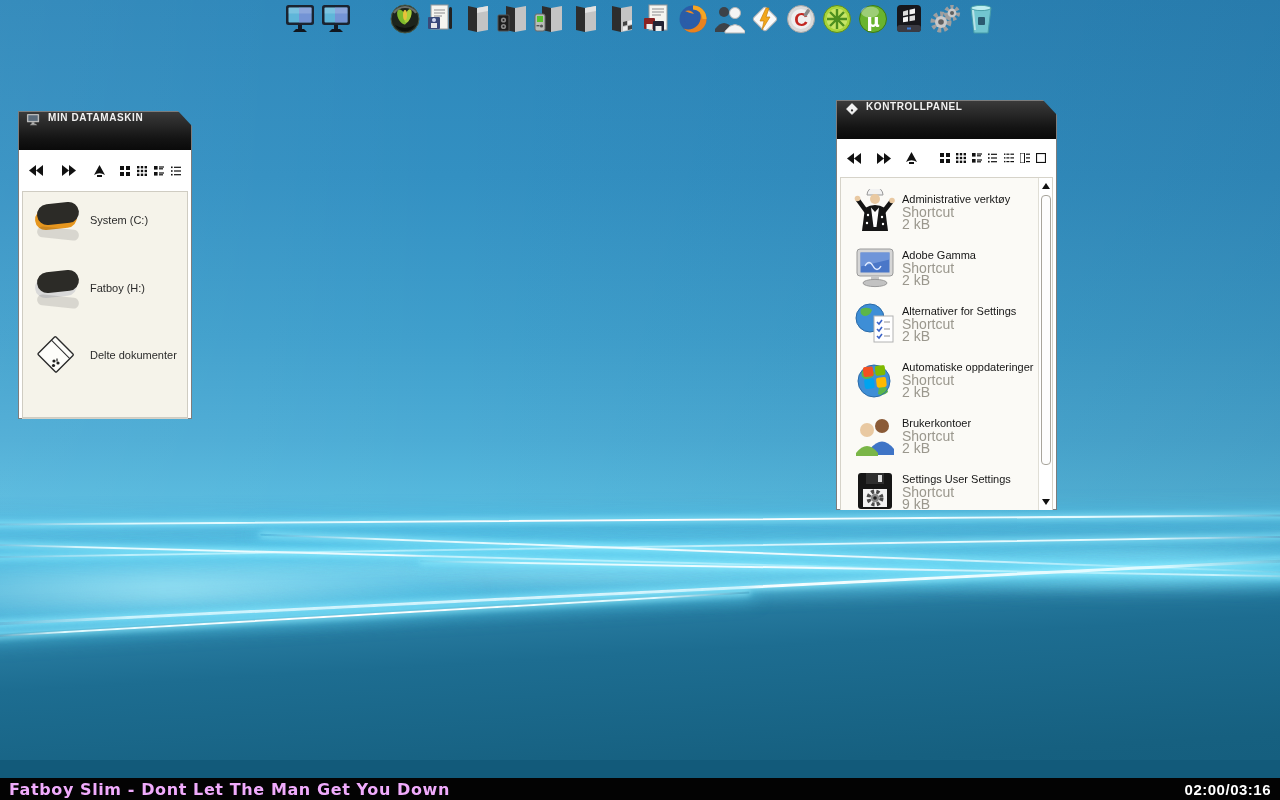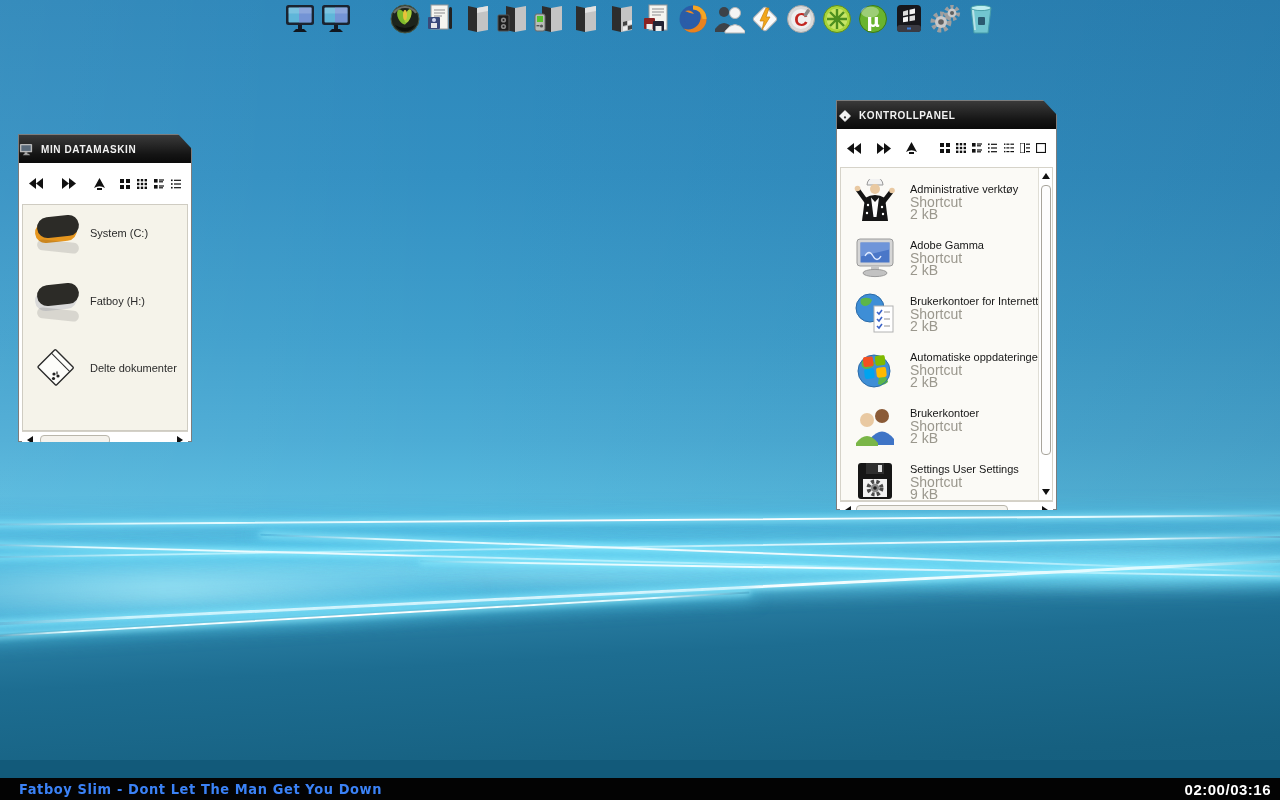--- a/index.html
+++ b/index.html
@@ -27,32 +27,32 @@
   .dock{position:absolute;top:2px;left:283px;display:flex;align-items:flex-start;}
   .dock .grp{display:flex;gap:3px;}
   .dock .spacer{width:36px;}
   .dock-icon{width:33px;height:34px;display:flex;align-items:center;justify-content:center;cursor:pointer;}
   .dock-icon svg{width:32px;height:32px;}
   
   .window{position:absolute;background:#fff;
     clip-path:polygon(0 0,calc(100% - 14px) 0,100% 15px,100% 100%,0 100%);
     filter:drop-shadow(3px 4px 6px rgba(0,10,30,.38));
     border:1px solid #7d7d7d;box-sizing:border-box;}
-  .titlebar{height:28px;background:linear-gradient(180deg,#3a3a3a,#141414 70%,#0a0a0a);
-    display:flex;align-items:center;gap:7px;cursor:pointer;}
+  .titlebar{height:38px;background:linear-gradient(180deg,#3a3a3a,#141414 70%,#0a0a0a);
+    display:flex;align-items:flex-start;gap:7px;padding-left:7px;cursor:pointer;}
   .titlebar .ticon{width:15px;height:15px;flex:0 0 auto;}
   .titlebar .ttext{color:#f2f2f2;font-size:10px;font-weight:bold;letter-spacing:.6px;}
   .toolbar{background:#fff;display:flex;align-items:center;padding:0 10px;}
   .toolbar .nav{display:flex;align-items:center;gap:17px;}
   .toolbar .views{display:flex;align-items:center;gap:7px;margin-left:auto;}
   .tbtn{display:flex;align-items:center;justify-content:center;cursor:pointer;}
   .tbtn svg{display:block;}
   .content{position:relative;border-top:1px solid #d8d5cc;box-sizing:border-box;}
   
-  .w-mycomp{left:18px;top:134px;width:174px;height:308px;}
+  .w-mycomp{left:18px;top:111px;width:174px;height:308px;}
   .w-mycomp .toolbar{height:41px;}
   .w-mycomp .content{height:227px;background:#f5f3ea;margin:0 3px;border:1px solid #cfccc2;overflow:hidden;}
   .drive-row{display:flex;align-items:center;gap:9px;padding:7px 0 7px 10px;height:42px;cursor:pointer;}
   .drive-label{font-size:11px;color:#2b2b2b;}
   .drv{position:relative;width:48px;height:42px;flex:0 0 auto;}
   .drv .acc{position:absolute;left:2px;top:9px;width:42px;height:21px;border-radius:11px;transform:rotate(-6deg);}
   .drv .bod{position:absolute;left:4px;top:4px;width:42px;height:21px;border-radius:11px;background:#2c2b27;transform:rotate(-6deg);}
   .drv .ref{position:absolute;left:4px;top:29px;width:42px;height:11px;border-radius:9px;background:#2c2b27;opacity:.14;transform:rotate(6deg);}
   
   .hscroll{position:relative;height:15px;background:#fff;border-top:1px solid #d4d1c8;margin:0 3px;cursor:pointer;}
@@ -62,30 +62,30 @@
   .hscroll .thumb{position:absolute;top:3px;height:8px;background:#f4f2ec;border:1px solid #b9b6ab;border-radius:4px;}
   .vscroll{position:absolute;top:0;bottom:0;right:0;width:13px;background:#fff;border-left:1px solid #e0ded6;cursor:pointer;}
   .vscroll .arr-u{position:absolute;top:5px;left:3px;width:0;height:0;border-style:solid;border-width:0 4px 6px 4px;border-color:transparent transparent #111 transparent;}
   .vscroll .arr-d{position:absolute;bottom:5px;left:3px;width:0;height:0;border-style:solid;border-width:6px 4px 0 4px;border-color:#111 transparent transparent transparent;}
   .vscroll .thumb{position:absolute;top:17px;left:2px;width:8px;height:268px;background:#fdfdfd;border:1px solid #a8a59c;border-radius:4px;}
   
   .w-cpanel{left:836px;top:100px;width:221px;height:410px;}
   .w-cpanel .toolbar{height:38px;}
   .w-cpanel .content{height:334px;background:#fbfaf6;margin:0 3px;border:1px solid #d6d3c9;overflow:hidden;}
   .cp-list{padding:5px 0 0 12px;}
-  .cp-row{display:flex;align-items:center;gap:13px;height:56px;cursor:pointer;}
+  .cp-row{display:flex;align-items:center;gap:5px;height:56px;cursor:pointer;}
   .cp-row .cicon{width:44px;height:44px;flex:0 0 auto;}
   .cp-row .cicon svg{width:44px;height:44px;}
   .cp-title{font-size:11px;color:#161616;line-height:13px;}
   .cp-sub{font-size:14px;color:#9a978d;line-height:12px;}
   
   .musicbar{position:absolute;left:0;right:0;bottom:0;height:22px;background:#030303;
     display:flex;align-items:center;justify-content:space-between;padding:0 9px;box-sizing:border-box;}
-  .musicbar .track{color:#3b82f6;font-size:13px;font-weight:bold;letter-spacing:.6px;
-    font-family:"DejaVu Sans",sans-serif;transform:scaleY(1.02);margin-left:10px;}
+  .musicbar .track{color:#f0abfc;font-size:16px;font-weight:bold;letter-spacing:.6px;
+    font-family:"DejaVu Sans",sans-serif;transform:scaleY(1.02);}
   .musicbar .time{color:#fff;font-size:15px;font-weight:bold;letter-spacing:.5px;font-family:Liberation Sans, sans-serif;}
 </style>
 </head>
 <body>
 
 <div class="wallpaper">
   <div class="side-shade"></div>
   <div class="dark-lower"></div>
   <div class="bottom-fill"></div>
   <div class="glowband" style="left:-60px;top:538px;width:1400px;height:58px;"></div>
@@ -576,21 +576,21 @@
                 <path d="M24 21 l2 2 l3 -4"></path>
                 <path d="M24 28 l2 2 l3 -4"></path>
                 <path d="M24 35 l2 2 l3 -4"></path>
               </g>
               <g stroke="#b8b8b8" stroke-width="1.3">
                 <path d="M31 21 h6 M31 28 h6 M31 35 h6"></path>
               </g>
             </svg>
         </div>
         <div>
-          <div class="cp-title">Brukerkontoer for Internett</div>
+          <div class="cp-title">Alternativer for Settings</div>
           <div class="cp-sub">Shortcut</div>
           <div class="cp-sub">2 kB</div>
         </div>
       </div>
       <div class="cp-row">
         <div class="cicon">
           <svg viewBox="0 0 44 44">
               <circle cx="21" cy="24" r="16" fill="#3e8ed6"></circle>
               <path d="M9 14 q9 -4 13 2 q-3 7 -10 6 q-5 -3 -3 -8 z" fill="#5cb649"></path>
               <path d="M26 30 q8 -2 9 5 q-5 5 -10 2 z" fill="#5cb649"></path>

